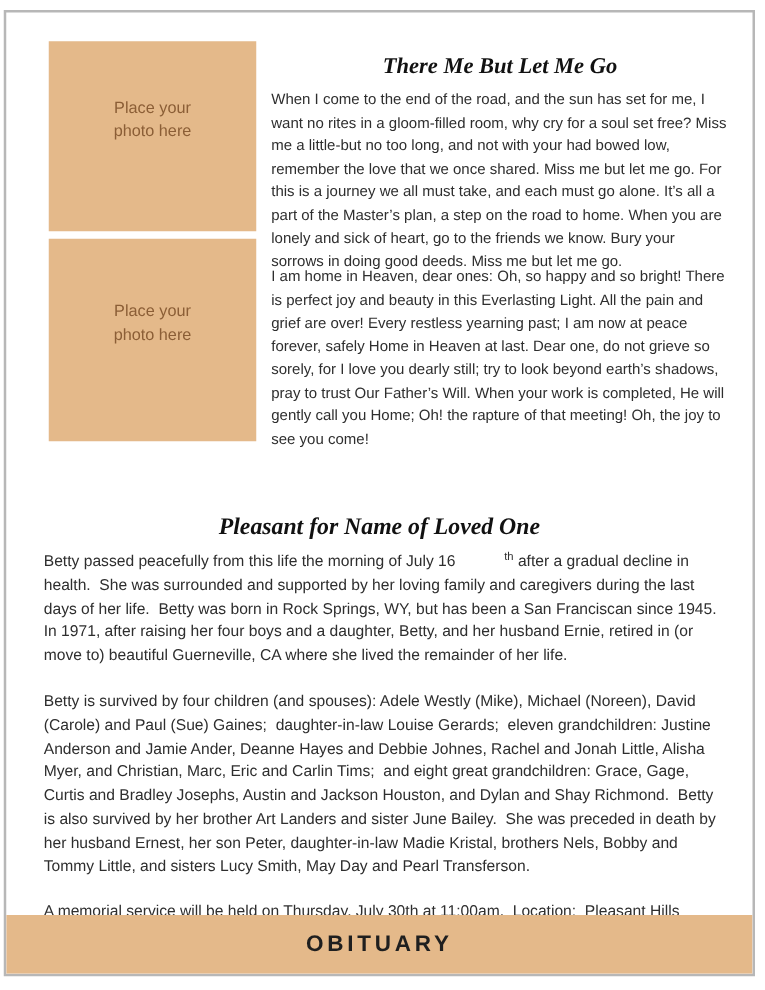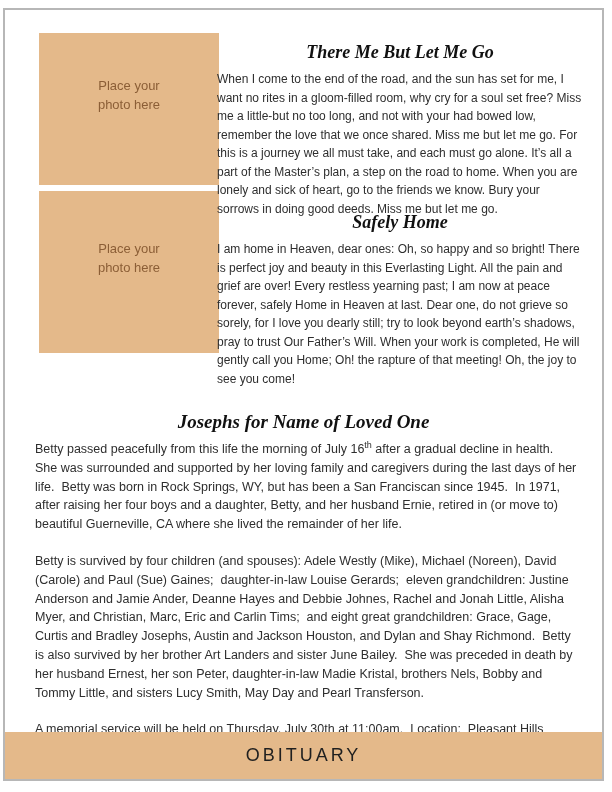--- a/index.html
+++ b/index.html
@@ -17,21 +17,21 @@
     top: 8px;
     width: 597px;
     height: 769px;
     border: 2px solid var(--page-border, #b7b7b7);
     background: #ffffff;
     overflow: hidden;
   }
   .photo-box {
     position: absolute;
     left: 34px;
-    width: 180px;
+    width: 166px;
     background: var(--accent, #e4b98a);
     color: var(--placeholder-text, #8b5e36);
     display: flex;
     flex-direction: column;
     align-items: center;
     justify-content: center;
     padding-bottom: 28px;
     box-sizing: border-box;
     font-size: 13px;
     line-height: 19px;
@@ -87,36 +87,37 @@
     margin: 0 0 18px 0;
     font-size: 12.5px;
     line-height: 18.8px;
     color: var(--body-text, #2e2e2e);
     white-space: pre-wrap;
   }
   .obit-body sup {
     font-size: 9px;
     line-height: 0;
     vertical-align: super;
+    margin-left: 39px;
   }
 
   .footer-banner {
     position: absolute;
     left: 0;
     right: 0;
     top: 722px;
     height: 47px;
     background: var(--accent, #e4b98a);
     display: flex;
     align-items: center;
     justify-content: center;
   }
   .footer-banner span {
     font-size: 18px;
-    font-weight: normal;
+    font-weight: bold;
     letter-spacing: 3px;
     color: var(--footer-text, #1f1f1f);
   }
 </style>
 </head>
 <body>
 
 <div class="page">
 
   <div class="photo-box" id="photo-box-1">
@@ -128,25 +129,24 @@
     <span>Place your</span>
     <span>photo here</span>
   </div>
 
   <div class="poem" id="poem-1">
     <h2>There Me But Let Me Go</h2>
     <p>When I come to the end of the road, and the sun has set for me, I want no rites in a gloom-filled room, why cry for a soul set free? Miss me a little-but no too long, and not with your had bowed low, remember the love that we once shared. Miss me but let me go. For this is a journey we all must take, and each must go alone. It’s all a part of the Master’s plan, a step on the road to home. When you are lonely and sick of heart, go to the friends we know. Bury your sorrows in doing good deeds. Miss me but let me go.</p>
   </div>
 
   <div class="poem" id="poem-2">
-    <h2>Safely Home</h2>
     <p>I am home in Heaven, dear ones: Oh, so happy and so bright! There is perfect joy and beauty in this Everlasting Light. All the pain and grief are over! Every restless yearning past; I am now at peace forever, safely Home in Heaven at last. Dear one, do not grieve so sorely, for I love you dearly still; try to look beyond earth’s shadows, pray to trust Our Father’s Will. When your work is completed, He will gently call you Home; Oh! the rapture of that meeting! Oh, the joy to see you come!</p>
   </div>
 
-  <h1 class="obit-heading">Josephs for Name of Loved One</h1>
+  <h1 class="obit-heading">Pleasant for Name of Loved One</h1>
 
   <div class="obit-body">
     <p><span>Betty passed peacefully from this life the morning of July 16</span><sup>th</sup><span> after a gradual decline in health.  She was surrounded and supported by her loving family and caregivers during the last days of her life.  Betty was born in Rock Springs, WY, but has been a San Franciscan since 1945.  In 1971, after raising her four boys and a daughter, Betty, and her husband Ernie, retired in (or move to) beautiful Guerneville, CA where she lived the remainder of her life.</span></p>
     <p>Betty is survived by four children (and spouses): Adele Westly (Mike), Michael (Noreen), David (Carole) and Paul (Sue) Gaines;  daughter-in-law Louise Gerards;  eleven grandchildren: Justine Anderson and Jamie Ander, Deanne Hayes and Debbie Johnes, Rachel and Jonah Little, Alisha Myer, and Christian, Marc, Eric and Carlin Tims;  and eight great grandchildren: Grace, Gage, Curtis and Bradley Josephs, Austin and Jackson Houston, and Dylan and Shay Richmond.  Betty is also survived by her brother Art Landers and sister June Bailey.  She was preceded in death by her husband Ernest, her son Peter, daughter-in-law Madie Kristal, brothers Nels, Bobby and Tommy Little, and sisters Lucy Smith, May Day and Pearl Transferson.</p>
     <p>A memorial service will be held on Thursday, July 30th at 11:00am.  Location:  Pleasant Hills Memorial Park, 1700 Pleasant Hills Road, Sebastopol, CA 95472.  In lieu of flowers, donations may be made to (NAME and ADDRESS).</p>
   </div>
 
   <div class="footer-banner">
     <span>OBITUARY</span>
   </div>

